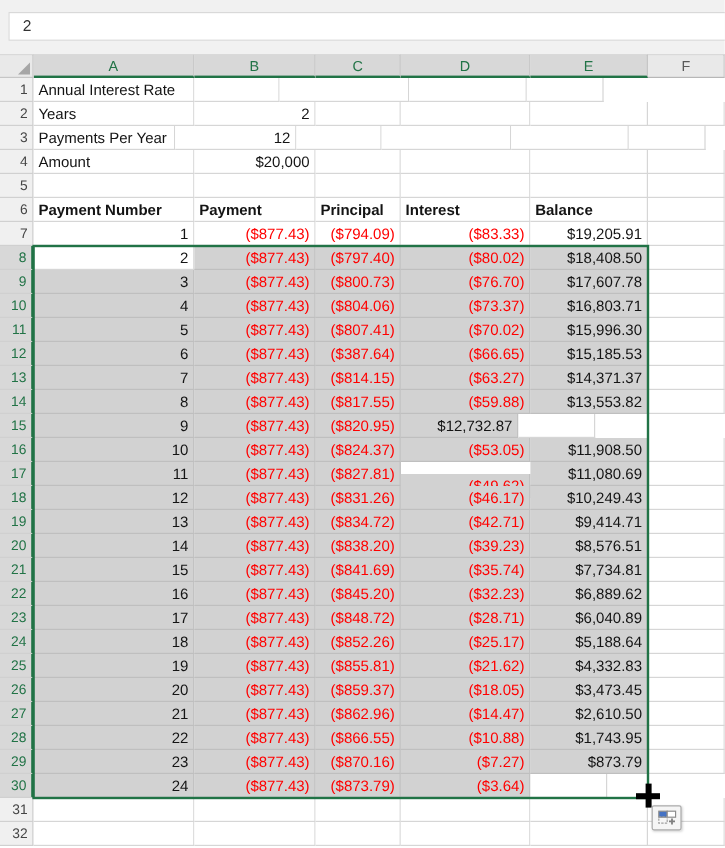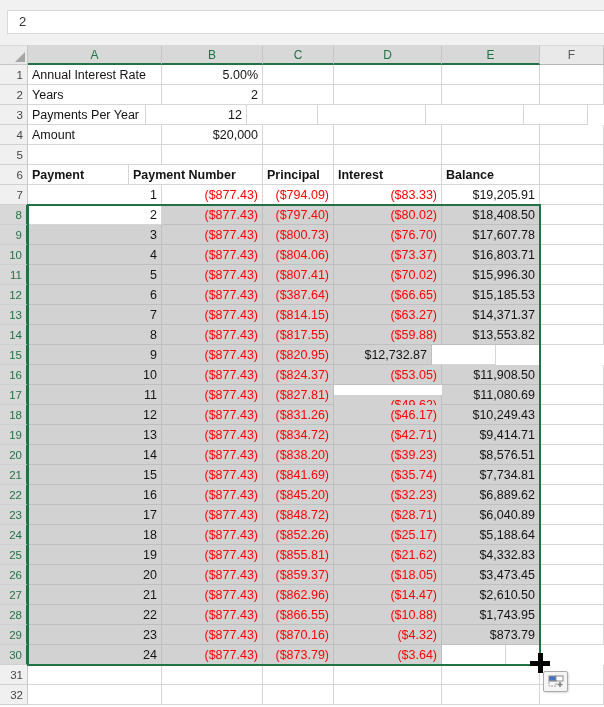--- a/index.html
+++ b/index.html
@@ -84,21 +84,20 @@
         <div class="col-h sel" style="width: 71px;">C</div>
         <div class="col-h sel" style="width: 108px;">D</div>
         <div class="col-h sel" style="width: 98px;">E</div>
         <div class="col-h" style="width: 64px;">F</div>
       </div>
 
     <div id="grid-rows">
         <div class="row">
           <div class="row-h">1</div>
           <div class="cell" style="width: 134px;">Annual Interest Rate</div>
-          <div class="cell right" style="width: 101px;">5.00%</div>
           <div class="cell" style="width: 71px;"></div>
           <div class="cell" style="width: 108px;"></div>
           <div class="cell" style="width: 98px;"></div>
           <div class="cell" style="width: 64px;"></div>
         </div>
         <div class="row">
           <div class="row-h">2</div>
           <div class="cell" style="width: 134px;">Years</div>
           <div class="cell right" style="width: 101px;">2</div>
           <div class="cell" style="width: 71px;"></div>
@@ -128,22 +127,22 @@
           <div class="row-h">5</div>
           <div class="cell" style="width: 134px;"></div>
           <div class="cell" style="width: 101px;"></div>
           <div class="cell" style="width: 71px;"></div>
           <div class="cell" style="width: 108px;"></div>
           <div class="cell" style="width: 98px;"></div>
           <div class="cell" style="width: 64px;"></div>
         </div>
         <div class="row">
           <div class="row-h">6</div>
+          <div class="cell bold" style="width: 134px;">Payment Number</div>
           <div class="cell bold" style="width: 101px;">Payment</div>
-          <div class="cell bold" style="width: 134px;">Payment Number</div>
           <div class="cell bold" style="width: 71px;">Principal</div>
           <div class="cell bold" style="width: 108px;">Interest</div>
           <div class="cell bold" style="width: 98px;">Balance</div>
           <div class="cell" style="width: 64px;"></div>
         </div>
         <div class="row">
           <div class="row-h">7</div>
           <div class="cell right" style="width: 134px;">1</div>
           <div class="cell right neg" style="width: 101px;">($877.43)</div>
           <div class="cell right neg" style="width: 71px;">($794.09)</div>
@@ -337,21 +336,21 @@
           <div class="cell right neg sel" style="width: 71px;">($866.55)</div>
           <div class="cell right neg sel" style="width: 108px;">($10.88)</div>
           <div class="cell right sel" style="width: 98px;">$1,743.95</div>
           <div class="cell" style="width: 64px;"></div>
         </div>
         <div class="row">
           <div class="row-h sel">29</div>
           <div class="cell right sel" style="width: 134px;">23</div>
           <div class="cell right neg sel" style="width: 101px;">($877.43)</div>
           <div class="cell right neg sel" style="width: 71px;">($870.16)</div>
-          <div class="cell right neg sel" style="width: 108px;">($4.32)</div>
+          <div class="cell right neg sel" style="width: 108px;">($7.27)</div>
           <div class="cell right sel" style="width: 98px;">$873.79</div>
           <div class="cell" style="width: 64px;"></div>
         </div>
         <div class="row">
           <div class="row-h sel">30</div>
           <div class="cell right sel" style="width: 134px;">24</div>
           <div class="cell right neg sel" style="width: 101px;">($877.43)</div>
           <div class="cell right neg sel" style="width: 71px;">($873.79)</div>
           <div class="cell right neg sel" style="width: 108px;">($3.64)</div>
           <div class="cell" style="width: 64px;"></div>

